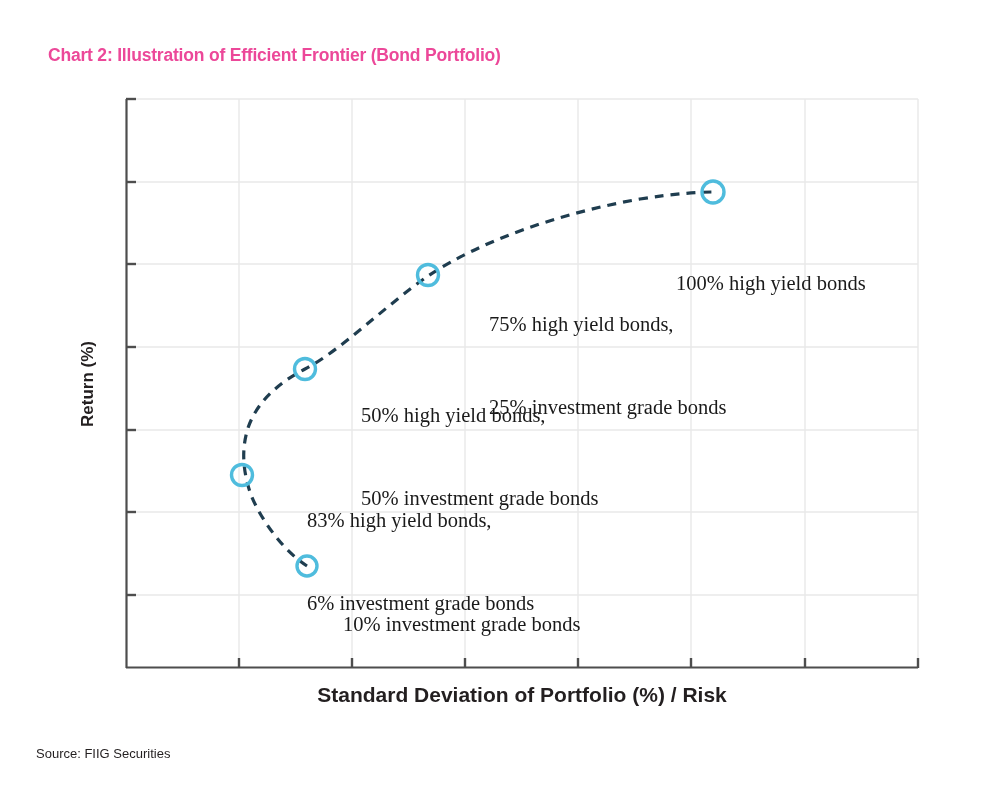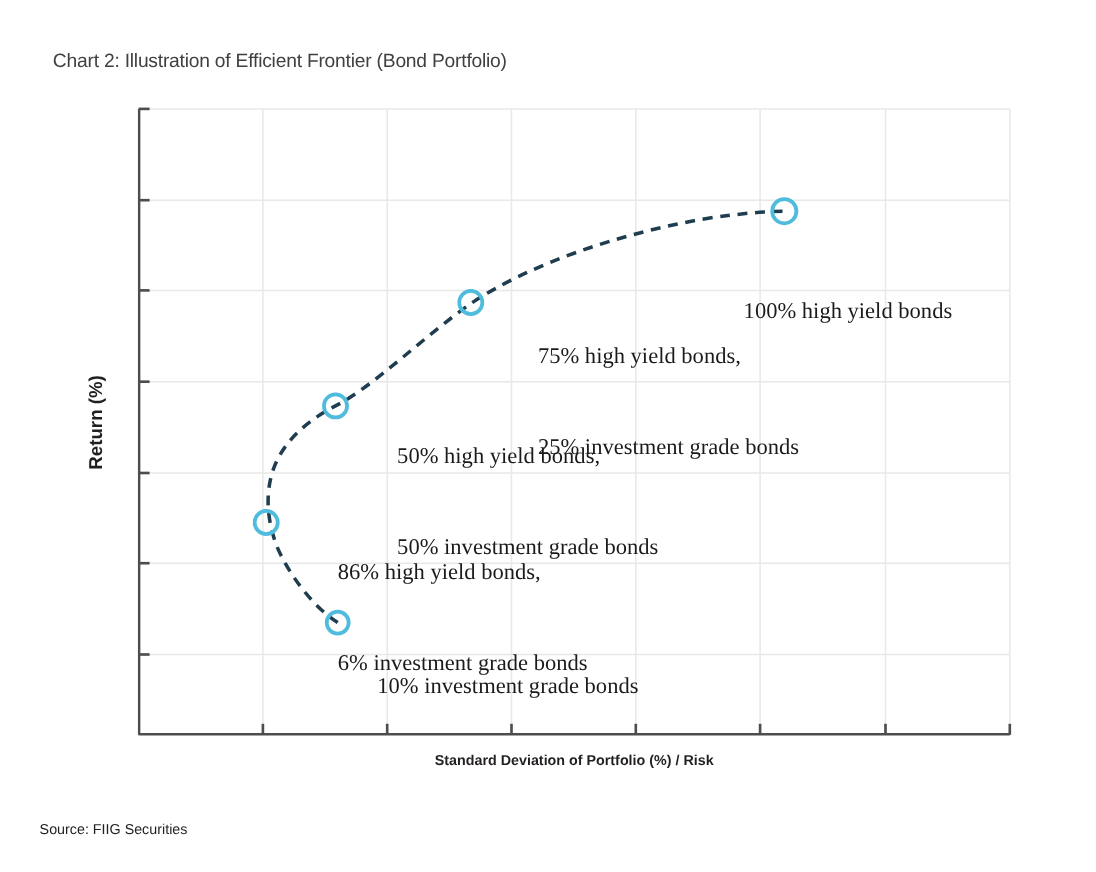--- a/index.html
+++ b/index.html
@@ -20,24 +20,24 @@
     inset: 0;
     background: #ffffff;
   }
 
   
   #chart-title {
     position: absolute;
     left: 48px;
     top: 45px;
     font-family: "Liberation Sans", sans-serif;
-    font-weight: normal;
+    font-weight: bold;
     font-size: 17.5px;
     letter-spacing: -0.2px;
-    color: #404040;
+    color: #ec4899;
     white-space: nowrap;
   }
 
   
   #source-note {
     position: absolute;
     left: 36px;
     top: 746px;
     font-family: "Liberation Sans", sans-serif;
     font-size: 13px;
@@ -62,21 +62,21 @@
 
   
   #x-axis-title {
     position: absolute;
     left: 126px;
     top: 683px;
     width: 792px;
     text-align: center;
     font-family: "Liberation Sans", sans-serif;
     font-weight: bold;
-    font-size: 13px;
+    font-size: 21px;
     color: #231f20;
     white-space: nowrap;
   }
 
   #y-axis-title {
     position: absolute;
     left: 0px;
     top: 0px;
     width: 240px;
     text-align: center;
@@ -183,21 +183,21 @@
       <div>75% high yield bonds,</div>
       <div>25% investment grade bonds</div>
     </div>
 
     <div class="point-label pl-center" style="left:361px; top:347px; width:258px;">
       <div>50% high yield bonds,</div>
       <div>50% investment grade bonds</div>
     </div>
 
     <div class="point-label pl-center" style="left:307px; top:452px; width:258px;">
-      <div>86% high yield bonds,</div>
+      <div>83% high yield bonds,</div>
       <div>6% investment grade bonds</div>
     </div>
 
     <div class="point-label pl-left" style="left:343px; top:556px;">
       <div>10% investment grade bonds</div>
     </div>
 
     <div id="x-axis-title">Standard Deviation of Portfolio (%) / Risk</div>
 
     <div id="y-axis-title">Return (%)</div>

